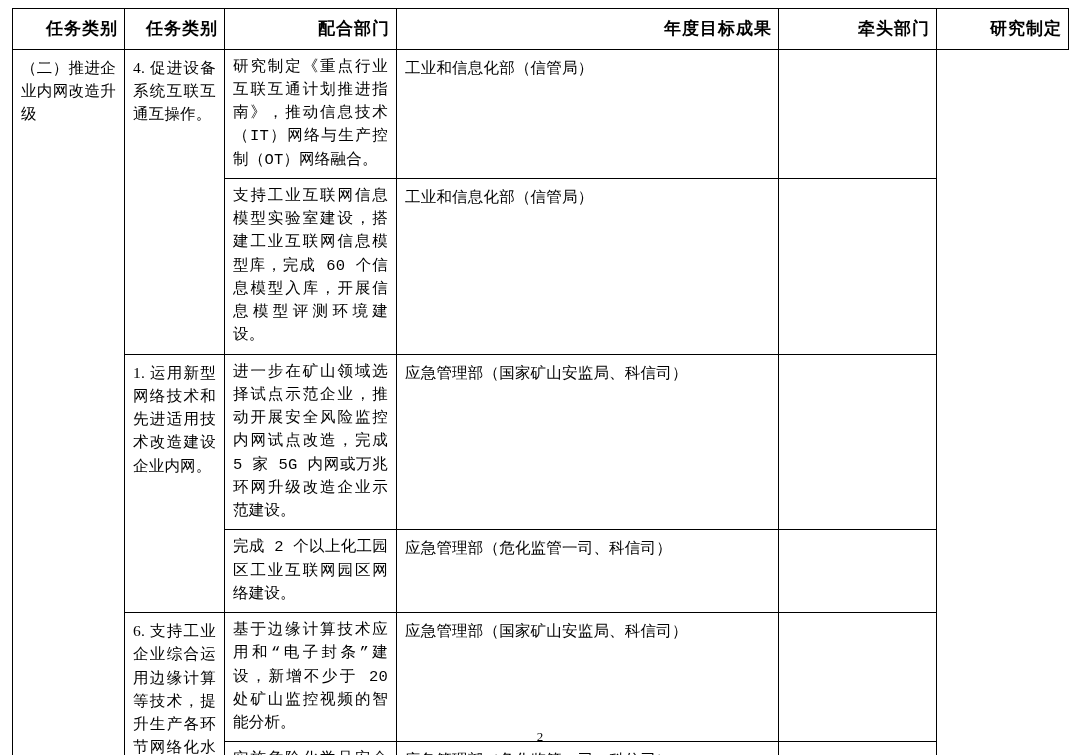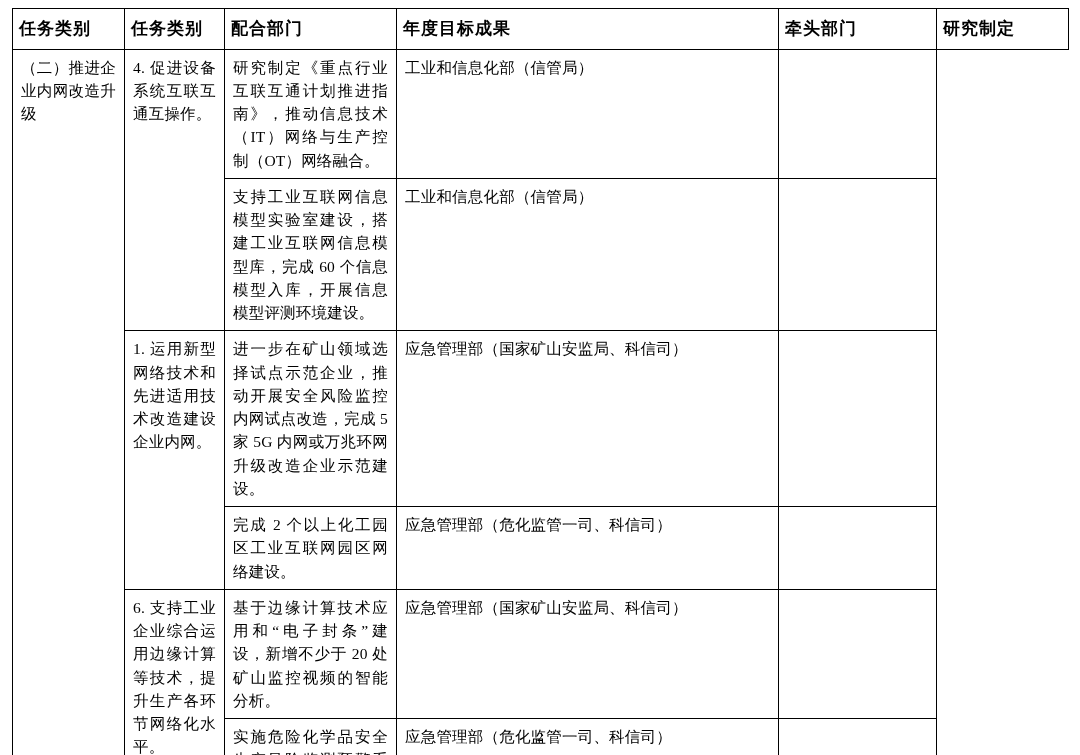--- a/index.html
+++ b/index.html
@@ -30,21 +30,21 @@
   table.doc-table td, table.doc-table th {
     border: 1px solid #000000;
     padding: 6px 8px;
     vertical-align: top;
     font-size: 15.5px;
     line-height: 1.5;
     letter-spacing: 0.2px;
     word-break: break-word;
   }
   table.doc-table thead th {
-    text-align: left;
+    text-align: right;
     vertical-align: middle;
     font-weight: bold;
     font-size: 17px;
     padding: 7px 6px;
     letter-spacing: 1px;
   }
   
   col.c1 { width: 112px; }
   col.c2 { width: 100px; }
   col.c3 { width: 172px; }
@@ -59,20 +59,21 @@
     letter-spacing: 0.5px;
   }
   .measure-cell {
     text-align: justify;
     vertical-align: middle;
     letter-spacing: 0.3px;
   }
   .goal-cell {
     text-align: justify;
     vertical-align: middle;
+    font-family: Liberation Mono, monospace;
   }
   .dept-cell {
     text-align: justify;
     vertical-align: middle;
     letter-spacing: 0.3px;
   }
   .empty-cell { }
 
   .page-number {
     position: absolute;

